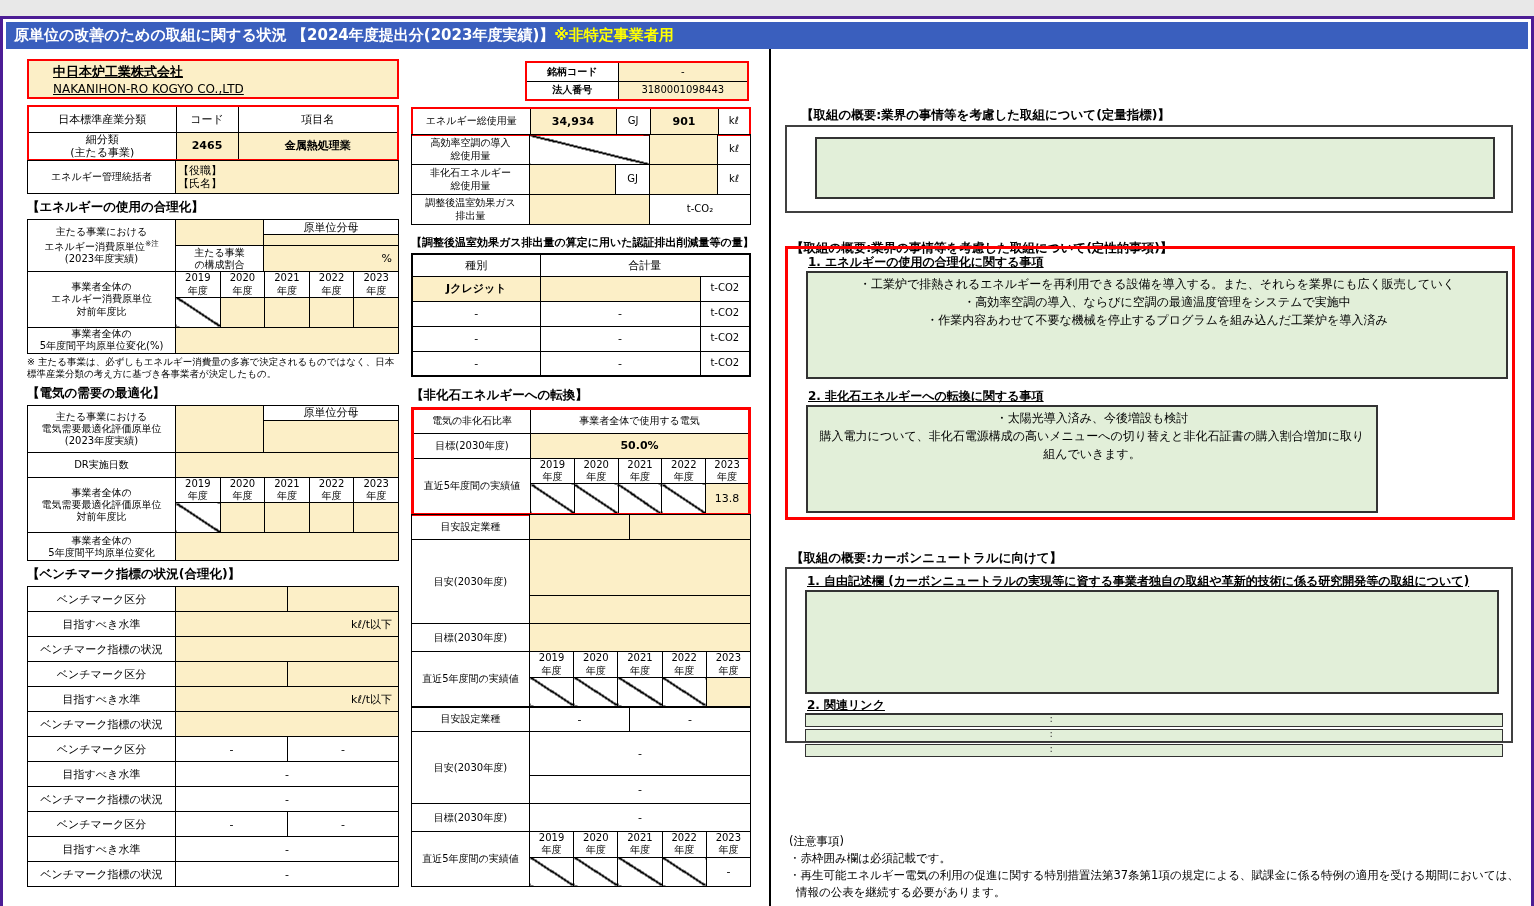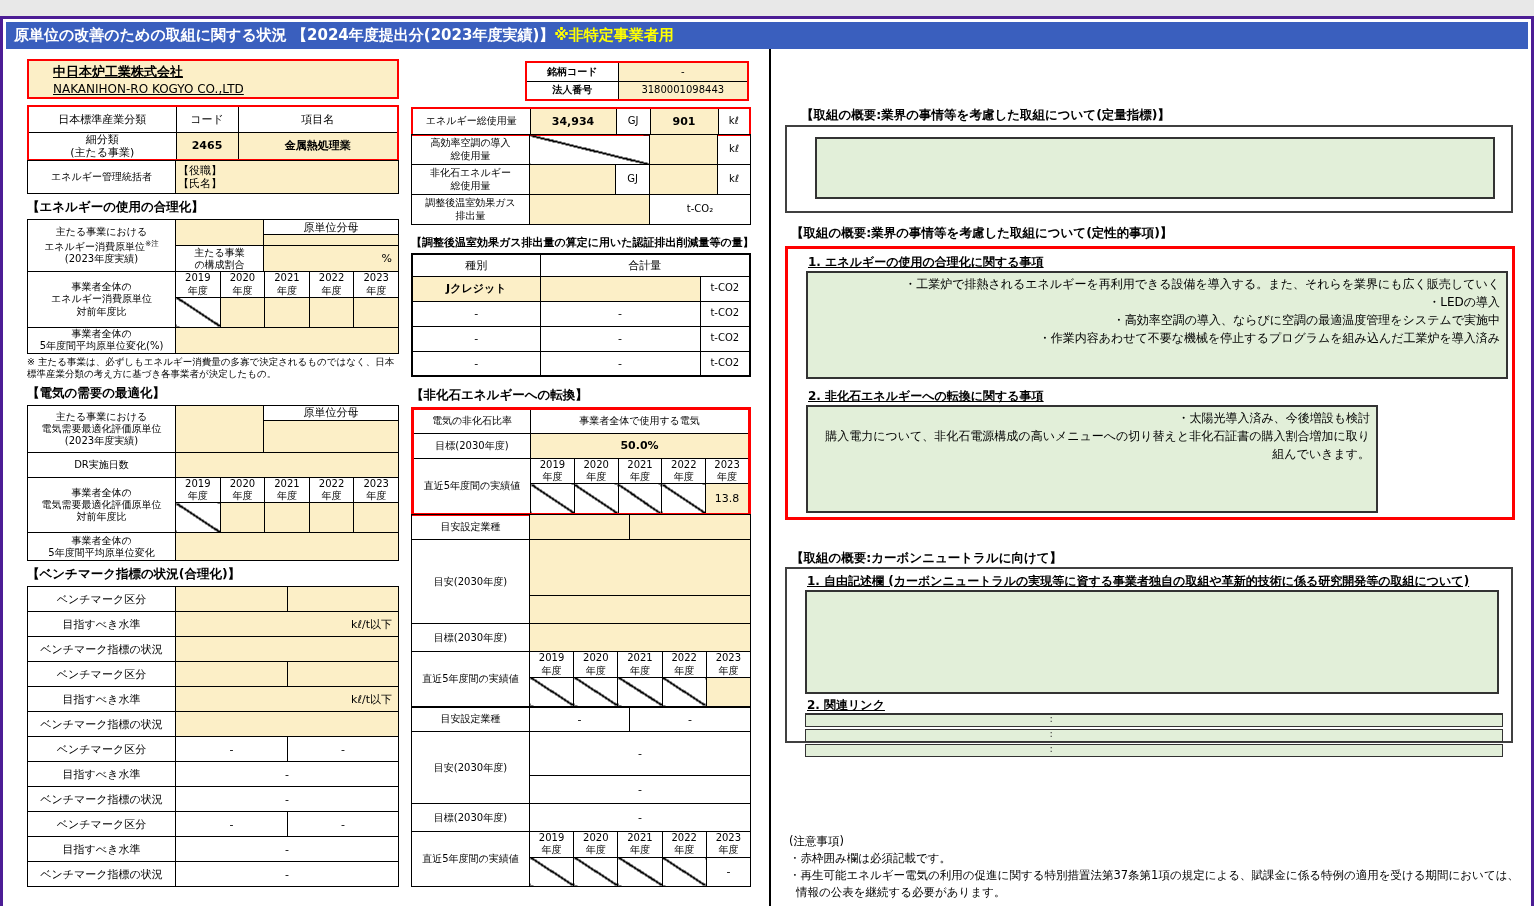--- a/index.html
+++ b/index.html
@@ -35,21 +35,21 @@
   .sec-title{font-weight:bold;font-size:12.5px;margin:5px 0 3px 0;white-space:nowrap;}
   .stack table{margin-top:-1px;}
   .stack table:first-child{margin-top:0;}
   .note-text{font-size:9.5px;line-height:1.28;margin-top:2px;text-align:left;}
 
   .gbox{background:#E2EFD9;border:2px solid #333;box-sizing:border-box;position:absolute;}
   .obox{position:absolute;border:2px solid #404040;box-sizing:border-box;}
   .rboxC{position:absolute;border:3px solid #F00;box-sizing:border-box;}
   .c-title{position:absolute;font-weight:bold;font-size:12.5px;white-space:nowrap;}
   .item-title{position:absolute;font-weight:bold;font-size:12px;text-decoration:underline;white-space:nowrap;}
-  .gtext{font-size:12px;line-height:1.5;padding:2px 6px;text-align:right;}
+  .gtext{font-size:12px;line-height:1.5;padding:2px 6px;text-align:center;}
   .linkrow{position:relative;height:11px;background:#E2EFD9;border:1px solid #333;border-top-width:2px;box-sizing:content-box;margin-top:0;}
   .linkrow + .linkrow{border-top-width:1px;margin-top:2px;}
   .linkrow .colon{position:absolute;left:35%;top:-2px;font-size:10px;color:#333;}
   .notes{position:absolute;font-size:11.5px;line-height:17px;white-space:nowrap;}
 </style>
 </head>
 <body>
 
 <div class="page">
 
@@ -714,26 +714,25 @@
     </div>
   </div>
 
   <div class="colC">
 
     <div class="c-title" style="top:88px;left:20px">【取組の概要:業界の事情等を考慮した取組について(定量指標)】</div>
     <div class="obox" style="top:106px;left:4px;width:728px;height:88px;position:absolute">
       <div class="gbox" style="left:28px;right:16px;top:10px;bottom:12px"></div>
     </div>
 
-    <div class="c-title" style="top:206px;left:10px">【取組の概要:業界の事情等を考慮した取組について(定性的事項)】</div>
+    <div class="c-title" style="top:221px;left:10px">【取組の概要:業界の事情等を考慮した取組について(定性的事項)】</div>
     <div class="rboxC" style="top:227px;left:4px;width:730px;height:274px">
       <div class="item-title" style="top:5px;left:20px">1. エネルギーの使用の合理化に関する事項</div>
       <div class="gbox gtext" style="left:18px;top:22px;width:702px;height:108px">
         <div>・工業炉で排熱されるエネルギーを再利用できる設備を導入する。また、それらを業界にも広く販売していく</div>
-        <div>・LEDの導入</div>
         <div>・高効率空調の導入、ならびに空調の最適温度管理をシステムで実施中</div>
         <div>・作業内容あわせて不要な機械を停止するプログラムを組み込んだ工業炉を導入済み</div>
       </div>
       <div class="item-title" style="top:139px;left:20px">2. 非化石エネルギーへの転換に関する事項</div>
       <div class="gbox gtext" style="left:18px;top:156px;width:572px;height:108px">
         <div>・太陽光導入済み、今後増設も検討</div>
         <div>購入電力について、非化石電源構成の高いメニューへの切り替えと非化石証書の購入割合増加に取り組んでいきます。</div>
       </div>
     </div>
 

